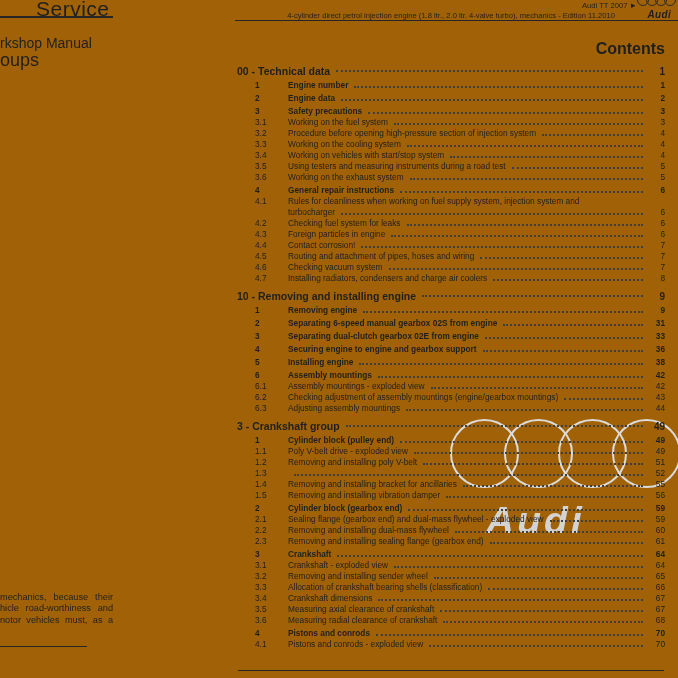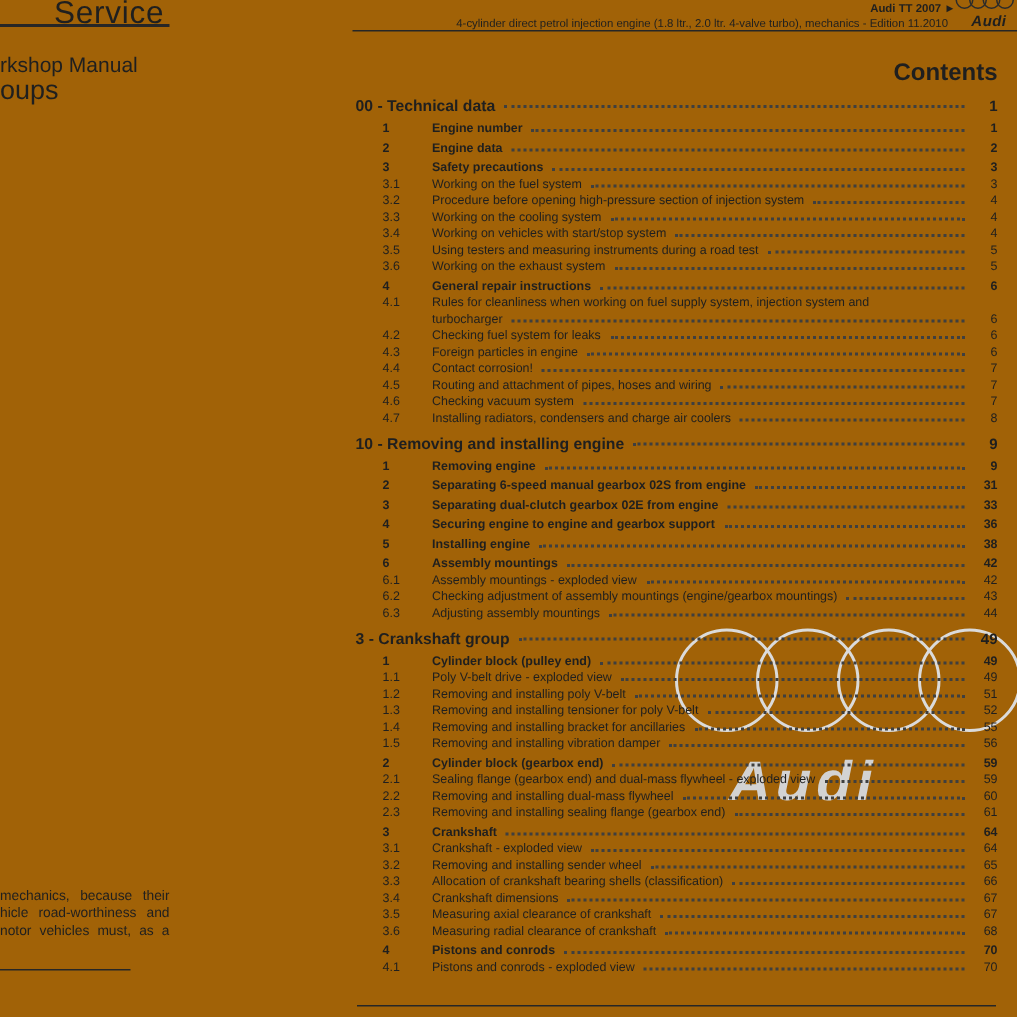--- a/index.html
+++ b/index.html
@@ -6,22 +6,22 @@
   .page {
     position:relative; width:678px; height:678px; background:#a16207;
     font-family:"Liberation Sans", sans-serif; color:#1f1f1f; overflow:hidden;
   }
   
   .service-title { position:absolute; left:36px; top:-3px; font-size:21px; line-height:1.1; letter-spacing:0.5px; }
   .service-rule  { position:absolute; left:0; top:16px; width:113px; border-top:2px solid #262626; }
   .left-line1    { position:absolute; left:0; top:35px; font-size:14px; }
   .left-line2    { position:absolute; left:0; top:50px; font-size:18px; }
   
-  .hdr-model    { position:absolute; right:41px; top:1px;  font-size:7.6px; white-space:nowrap;font-weight:bold; }
-  .hdr-subtitle { position:absolute; right:46px; top:11px; font-size:7.6px; white-space:nowrap; }
+  .hdr-model    { position:absolute; right:41px; top:1px;  font-size:7.6px; white-space:nowrap; }
+  .hdr-subtitle { position:absolute; right:63px; top:11px; font-size:7.6px; white-space:nowrap; }
   .hdr-rings    { position:absolute; right:2px; top:-6px; display:flex; }
   .hdr-ring     { width:10px; height:10px; border:1.3px solid #2b2b2b; border-radius:50%; margin-left:-3px; flex:none; }
   .hdr-ring:first-child { margin-left:0; }
   .hdr-wordmark { position:absolute; right:7px; top:9px; font-size:10px; font-weight:bold; font-style:italic; letter-spacing:0.3px; }
   .hdr-rule     { position:absolute; left:235px; right:0; top:20px; border-top:1.3px solid #262626; }
   
   .wm-ring { position:absolute; width:65px; height:65px; border:2.5px solid #dbdbdb; border-radius:50%; z-index:0; }
   .wm-text { position:absolute; left:486px; top:500px; font-size:37px; font-weight:bold; font-style:italic;
              letter-spacing:3px; color:#d3d3d3; z-index:0; transform:scaleX(1.05); transform-origin:left; }
   
@@ -262,21 +262,20 @@
         <span class="page-num">49</span>
       </div>
       <div class="row">
         <span class="num">1.2</span>
         <span class="entry-title">Removing and installing poly V-belt</span>
         <span class="leader"></span>
         <span class="page-num">51</span>
       </div>
       <div class="row">
         <span class="num">1.3</span>
-        <span class="entry-title">Removing and installing tensioner for poly V-belt</span>
         <span class="leader"></span>
         <span class="page-num">52</span>
       </div>
       <div class="row">
         <span class="num">1.4</span>
         <span class="entry-title">Removing and installing bracket for ancillaries</span>
         <span class="leader"></span>
         <span class="page-num">55</span>
       </div>
       <div class="row">

